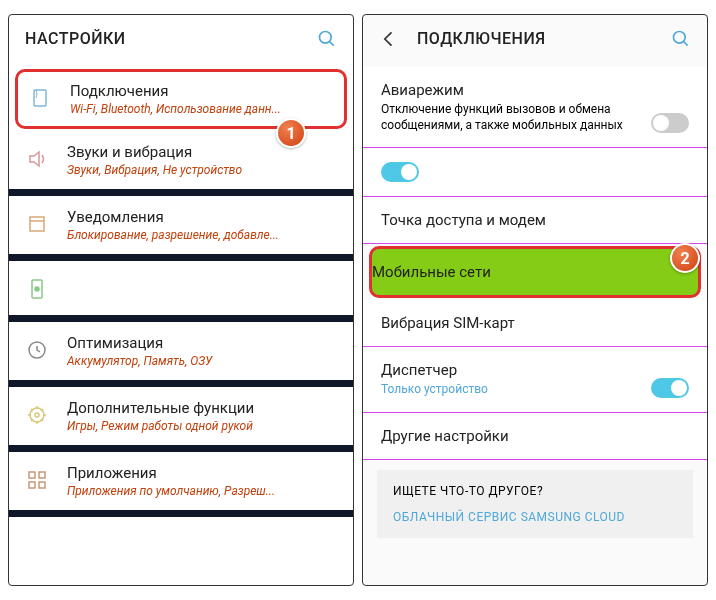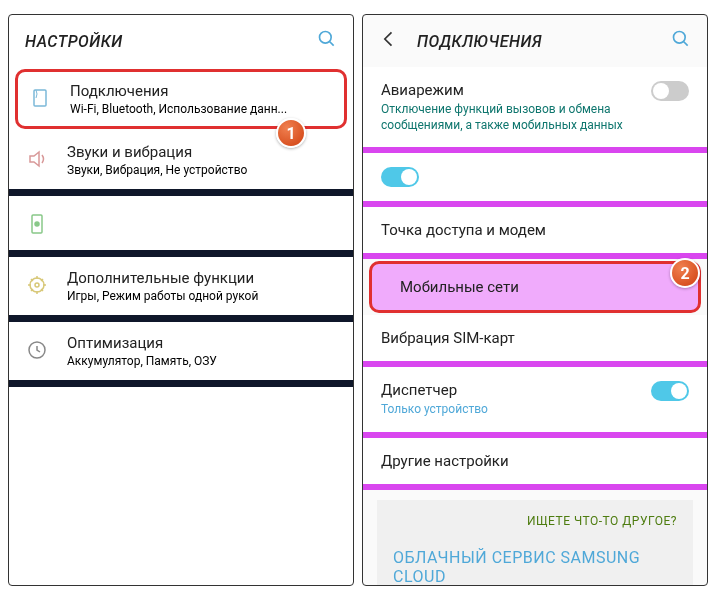--- a/index.html
+++ b/index.html
@@ -1,47 +1,47 @@
 <!DOCTYPE html>
 <html><head>
 <meta charset="utf-8">
 <style>
 * { box-sizing: border-box; margin: 0; padding: 0; }
 body { font-family: -apple-system, Roboto, Arial, sans-serif; background: #fff; width: 716px; height: 600px; display: flex; gap: 8px; padding: 14px 8px; }
 .screen { flex: 1; border: 1px solid #333; border-radius: 4px; background: #fff; overflow: hidden; display: flex; flex-direction: column; }
 .screen2 { background: #fafafa; }
-.header { display: flex; align-items: center; padding: 14px 16px; font-style: italic; }
+.header { display: flex; align-items: flex-start; padding: 14px 16px; }
 .header-title { font-size: 16px; font-weight: 500; color: #222; letter-spacing: 0.5px; flex: 1; }
 .header-title.upper { text-transform: uppercase; }
 .back-icon { width: 20px; margin-right: 18px; color: #333; }
 .search-icon { color: #4fa8d8; width: 20px; height: 20px; }
 .list { flex: 1; overflow: hidden; }
 .item { display: flex; padding: 12px 16px 12px 14px; border-bottom: 7px solid #0f172a; position: relative; align-items: flex-start; }
 .item-icon { width: 28px; height: 28px; margin-right: 16px; flex-shrink: 0; display: flex; align-items: center; justify-content: center; color: #888; margin-top: 2px; }
 .item-icon svg { width: 24px; height: 24px; }
 .item-body { flex: 1; min-width: 0; }
 .item-title { font-size: 15px; color: #222; margin-bottom: 2px; }
-.item-sub { font-size: 12px; color: #000000; white-space: nowrap; overflow: hidden; text-overflow: ellipsis; }
+.item-sub { font-size: 12px; color: #c2410c; white-space: nowrap; overflow: hidden; text-overflow: ellipsis; font-style: italic; }
 .highlight { border: 3px solid #e03030; border-radius: 10px; margin: 2px 6px; padding: 10px 10px 10px 8px; }
 .badge { position: absolute; width: 30px; height: 30px; border-radius: 50%; background: radial-gradient(circle at 35% 30%, #f08050, #d04010); border: 2px solid #fff; box-shadow: 0 1px 3px rgba(0,0,0,0.3); color: #fff; font-weight: bold; font-size: 16px; display: flex; align-items: center; justify-content: center; z-index: 10; }
 .badge1 { right: 38px; top: 46px; }
 .badge2 { right: -2px; top: -6px; }
-.item2 { padding: 14px 18px; border-bottom: 6px solid #d946ef; background: #fff; display: flex; align-items: flex-start; position: relative; }
+.item2 { padding: 14px 18px; border-bottom: 1px solid #d946ef; background: #fff; display: flex; align-items: flex-end; position: relative; }
 .item2-body { flex: 1; }
 .item2-title { font-size: 15px; color: #222; }
-.item2-sub { font-size: 12px; color: #0f766e; margin-top: 3px; line-height: 1.3; }
+.item2-sub { font-size: 12px; color: #000000; margin-top: 3px; line-height: 1.3; }
 .item2-sub.blue { color: #4fa8d8; }
 .toggle { width: 38px; height: 20px; border-radius: 10px; background: #ccc; position: relative; flex-shrink: 0; }
 .toggle::after { content: ''; position: absolute; width: 16px; height: 16px; background: #fff; border-radius: 50%; top: 2px; left: 2px; }
 .toggle.on { background: #4fc8e8; }
 .toggle.on::after { left: auto; right: 2px; background: #fff; }
-.highlight2 { border: 3px solid #e03030; border-radius: 10px; margin: 2px 6px; background: #f0abfc; padding: 14px 28px; position: relative; }
+.highlight2 { border: 3px solid #e03030; border-radius: 10px; margin: 2px 6px; background: #84cc16; padding: 14px 0; position: relative; }
 .footer-box { margin: 10px 14px; background: #f0f0f0; padding: 14px 16px; }
-.footer-q { font-size: 12px; color: #4d7c0f; letter-spacing: 0.5px; text-align: right; }
-.footer-link { font-size: 16px; color: #4fa8d8; margin-top: 20px; letter-spacing: 0.5px; }
+.footer-q { font-size: 12px; color: #000000; letter-spacing: 0.5px; }
+.footer-link { font-size: 12px; color: #4fa8d8; margin-top: 12px; letter-spacing: 0.5px; }
 .rel { position: relative; }
 </style>
 </head>
 <body>
 
 <div class="screen rel">
   <div class="header">
     <div class="header-title upper">НАСТРОЙКИ</div>
     <span>
       <svg class="search-icon" viewBox="0 0 24 24" fill="none" stroke="currentColor" stroke-width="2">
@@ -71,58 +71,84 @@
             <path d="M5 9v6h4l5 4V5l-5 4H5z"></path>
             <path d="M17 8q3 4 0 8"></path>
           </svg>
       </span>
       <div class="item-body">
         <div class="item-title">Звуки и вибрация</div>
         <div class="item-sub">Звуки, Вибрация, Не устройство</div>
       </div>
     </div>
 
+    <div class="item">
+      <span class="item-icon">
+        <svg viewBox="0 0 24 24" fill="none" stroke="#d8a878" stroke-width="1.5">
+            <rect x="5" y="5" width="14" height="14"></rect>
+            <line x1="5" y1="9" x2="19" y2="9"></line>
+          </svg>
+      </span>
+      <div class="item-body">
+        <div class="item-title">Уведомления</div>
+        <div class="item-sub">Блокирование, разрешение, добавле...</div>
+      </div>
+    </div>
 
     <div class="item">
       <span class="item-icon">
         <svg viewBox="0 0 24 24" fill="none" stroke="#88c888" stroke-width="1.5">
             <rect x="7" y="3" width="10" height="18" rx="1"></rect>
             <circle cx="12" cy="12" r="2" fill="#88c888"></circle>
           </svg>
       </span>
     </div>
 
+
+    <div class="item">
+      <span class="item-icon">
+        <svg viewBox="0 0 24 24" fill="none" stroke="#888" stroke-width="1.5">
+            <circle cx="12" cy="12" r="8"></circle>
+            <path d="M12 8v4l3 2"></path>
+          </svg>
+      </span>
+      <div class="item-body">
+        <div class="item-title">Оптимизация</div>
+        <div class="item-sub">Аккумулятор, Память, ОЗУ</div>
+      </div>
+    </div>
 
     <div class="item">
       <span class="item-icon">
         <svg viewBox="0 0 24 24" fill="none" stroke="#d8c878" stroke-width="1.5">
             <circle cx="12" cy="12" r="7"></circle>
             <circle cx="12" cy="12" r="2"></circle>
             <path d="M12 3v3M12 18v3M3 12h3M18 12h3M6 6l2 2M16 16l2 2M18 6l-2 2M8 16l-2 2"></path>
           </svg>
       </span>
       <div class="item-body">
         <div class="item-title">Дополнительные функции</div>
         <div class="item-sub">Игры, Режим работы одной рукой</div>
       </div>
     </div>
 
     <div class="item">
       <span class="item-icon">
-        <svg viewBox="0 0 24 24" fill="none" stroke="#888" stroke-width="1.5">
-            <circle cx="12" cy="12" r="8"></circle>
-            <path d="M12 8v4l3 2"></path>
-          </svg>
-      </span>
-      <div class="item-body">
-        <div class="item-title">Оптимизация</div>
-        <div class="item-sub">Аккумулятор, Память, ОЗУ</div>
-      </div>
-    </div>
-
+        <svg viewBox="0 0 24 24" fill="none" stroke="#c89878" stroke-width="1.5">
+            <rect x="4" y="4" width="6" height="6"></rect>
+            <rect x="14" y="4" width="6" height="6"></rect>
+            <rect x="4" y="14" width="6" height="6"></rect>
+            <rect x="14" y="14" width="6" height="6"></rect>
+          </svg>
+      </span>
+      <div class="item-body">
+        <div class="item-title">Приложения</div>
+        <div class="item-sub">Приложения по умолчанию, Разреш...</div>
+      </div>
+    </div>
   </div>
 </div>
 
 <div class="screen screen2">
   <div class="header">
     <span class="back-icon">
       <svg viewBox="0 0 24 24" width="20" height="20" fill="none" stroke="currentColor" stroke-width="2">
           <path d="M15 4l-8 8 8 8"></path>
         </svg>
     </span>

